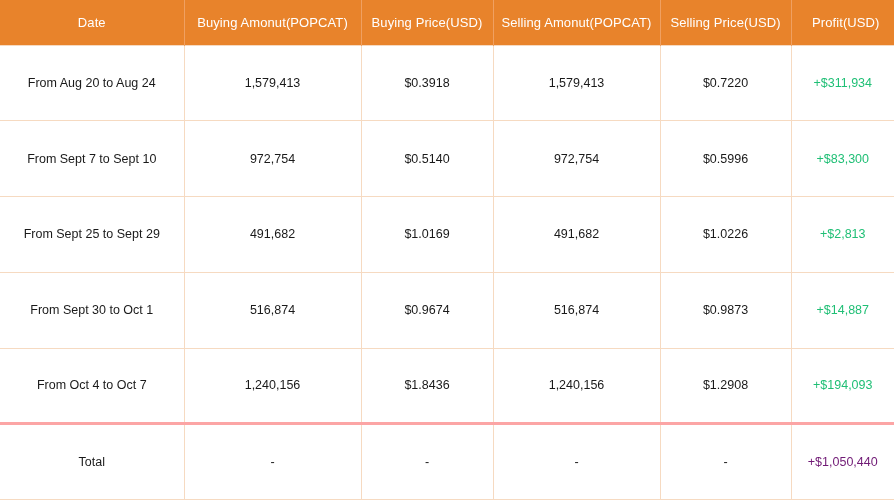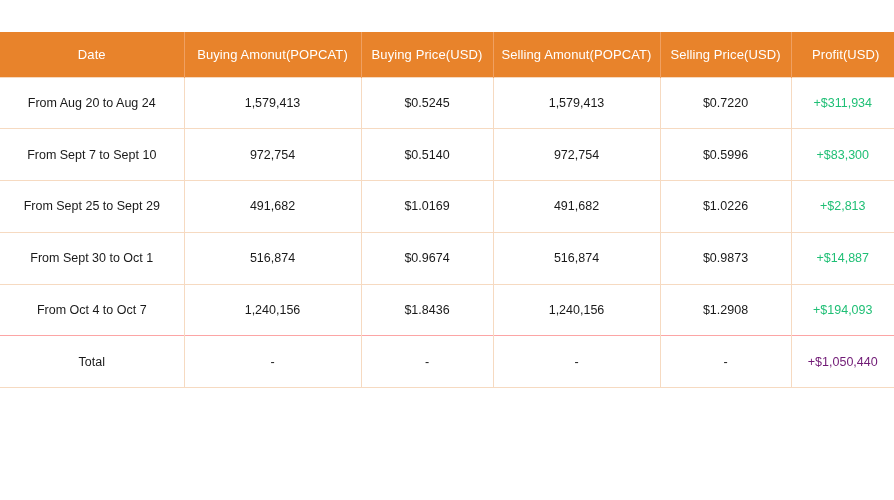--- a/index.html
+++ b/index.html
@@ -11,24 +11,23 @@
     width: 894px;
     height: 500px;
     overflow: hidden;
     background: #ffffff;
     font-family: "Liberation Sans", "DejaVu Sans", sans-serif;
     -webkit-font-smoothing: antialiased;
   }
 
   table.profit-table {
     width: 894px;
-    height: 356px;
+    height: 500px;
     border-collapse: collapse;
     table-layout: fixed;
-    margin-top: 32px;
   }
 
   
   col.c-date    { width: 184px; }
   col.c-bamt    { width: 177px; }
   col.c-bprice  { width: 132px; }
   col.c-samt    { width: 167px; }
   col.c-sprice  { width: 131px; }
   col.c-profit  { width: 103px; }
 
@@ -90,21 +89,21 @@
     box-sizing: border-box;
     white-space: nowrap;
   }
   tbody td:last-child {
     border-right: none;
   }
   tbody tr.data-row td.cell-profit {
     color: #1FBF75;
   }
   tbody tr.total-row td {
-    border-top: 1px solid #fca5a5;
+    border-top: 3px solid #fca5a5;
   }
   tbody tr.total-row td.cell-profit {
     color: #701a75;
   }
   tbody tr:last-child td {
     border-bottom: 1px solid #F6DAC1;
   }
 </style>
 </head>
 <body>
@@ -129,21 +128,21 @@
       <th>Profit(USD)</th>
     </tr>
   </thead>
 
   <tbody>
 
 
     <tr class="data-row">
       <td class="cell-date">From Aug 20 to Aug 24</td>
       <td class="cell-buying-amount">1,579,413</td>
-      <td class="cell-buying-price">$0.5245</td>
+      <td class="cell-buying-price">$0.3918</td>
       <td class="cell-selling-amount">1,579,413</td>
       <td class="cell-selling-price">$0.7220</td>
       <td class="cell-profit">+$311,934</td>
     </tr>
 
     <tr class="data-row">
       <td class="cell-date">From Sept 7 to Sept 10</td>
       <td class="cell-buying-amount">972,754</td>
       <td class="cell-buying-price">$0.5140</td>
       <td class="cell-selling-amount">972,754</td>

